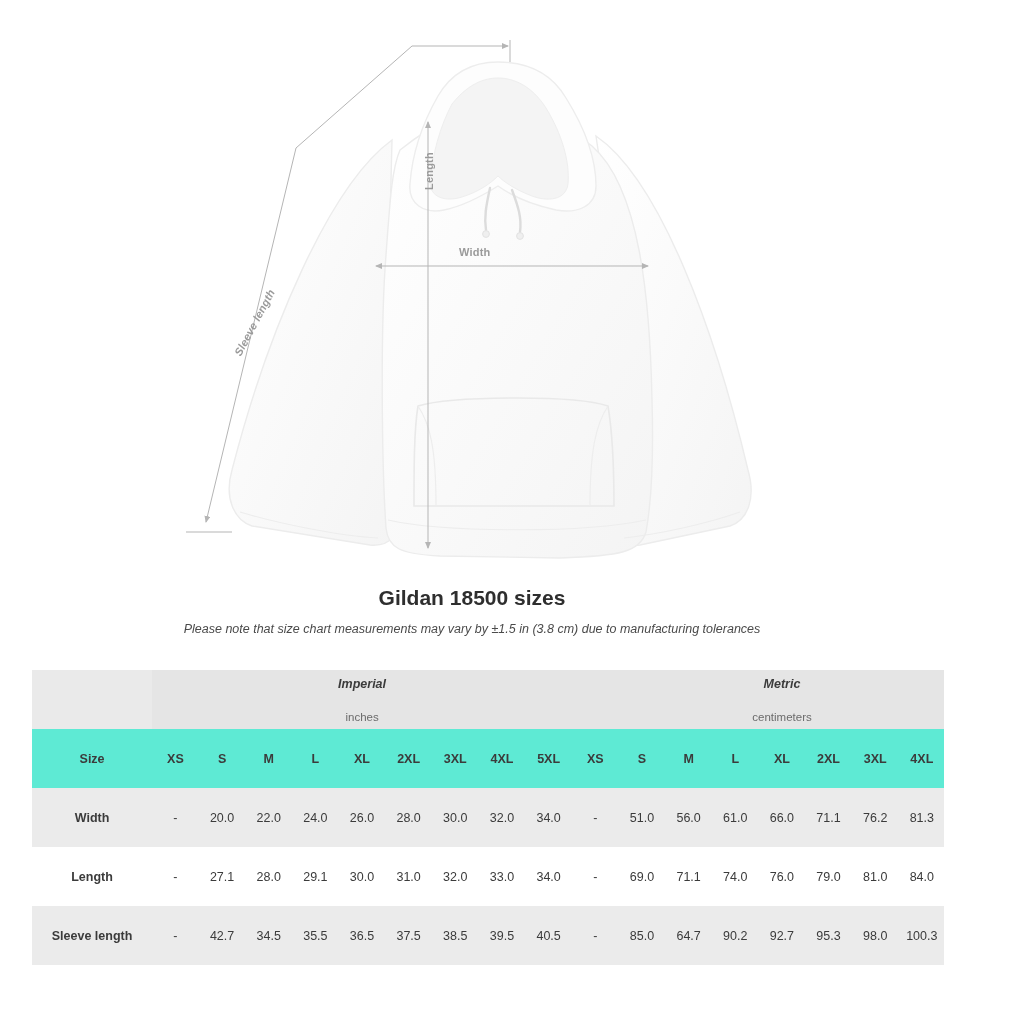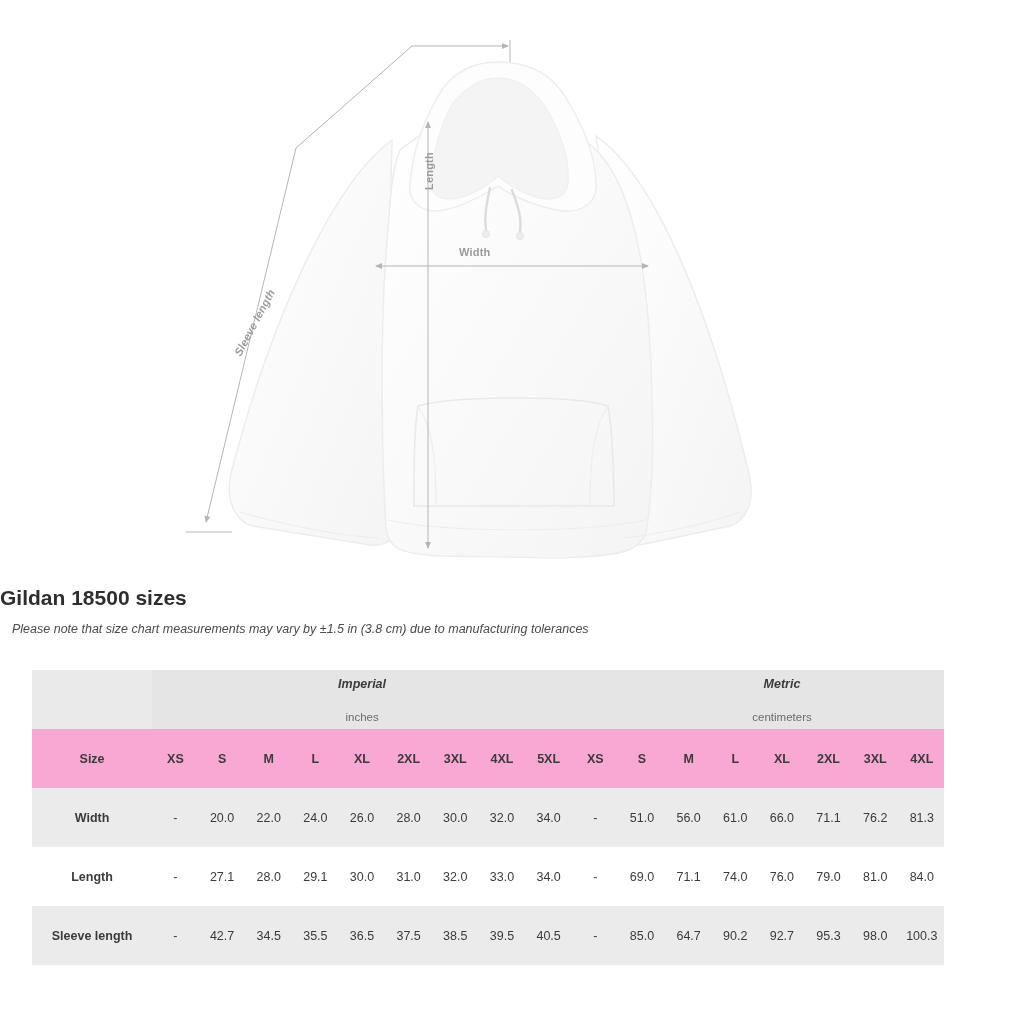--- a/index.html
+++ b/index.html
@@ -34,21 +34,21 @@
   }
   #label-width { left: 459px; top: 246px; }
   #label-sleeve {
     left: 232px; top: 352px;
     transform: rotate(-62deg);
     transform-origin: left top;
     font-style: italic;
   }
 
   
-  .chart-head { margin-top: 6px; }
+  .chart-head { text-align: center; margin-top: 6px; }
   .chart-title {
     font-size: 21px;
     font-weight: bold;
     color: #2e2e2e;
     margin: 0 0 10px 0;
   }
   .chart-note {
     font-size: 12.5px;
     font-style: italic;
     color: #4a4a4a;
@@ -84,21 +84,21 @@
   .unit-row .unit-sub {
     display: block;
     font-size: 11.5px;
     font-style: normal;
     font-weight: normal;
     color: #6b6b6b;
     margin-top: 20px;
   }
   
   .size-row th {
-    background: #f9a8d4;
+    background: #5eead4;
     font-weight: bold;
     font-size: 12.5px;
     color: #333;
     height: 58px;
   }
   .size-row th.rowhead { font-weight: bold; }
 
   tr.band-grey td, tr.band-grey th { background: #ebebeb; }
   tr.band-white td, tr.band-white th { background: #ffffff; }
 

